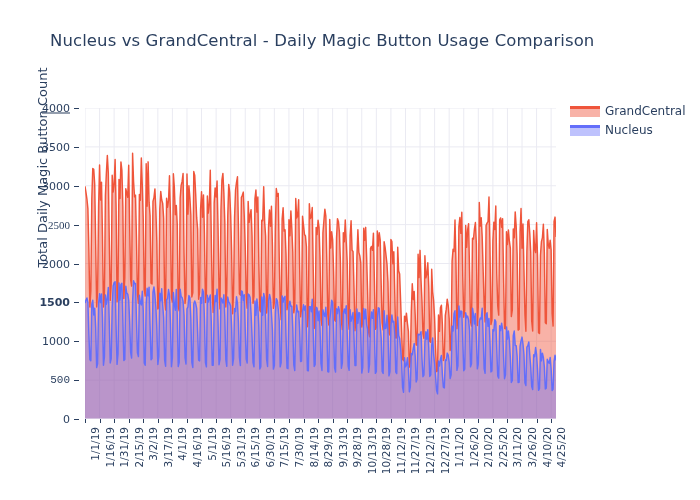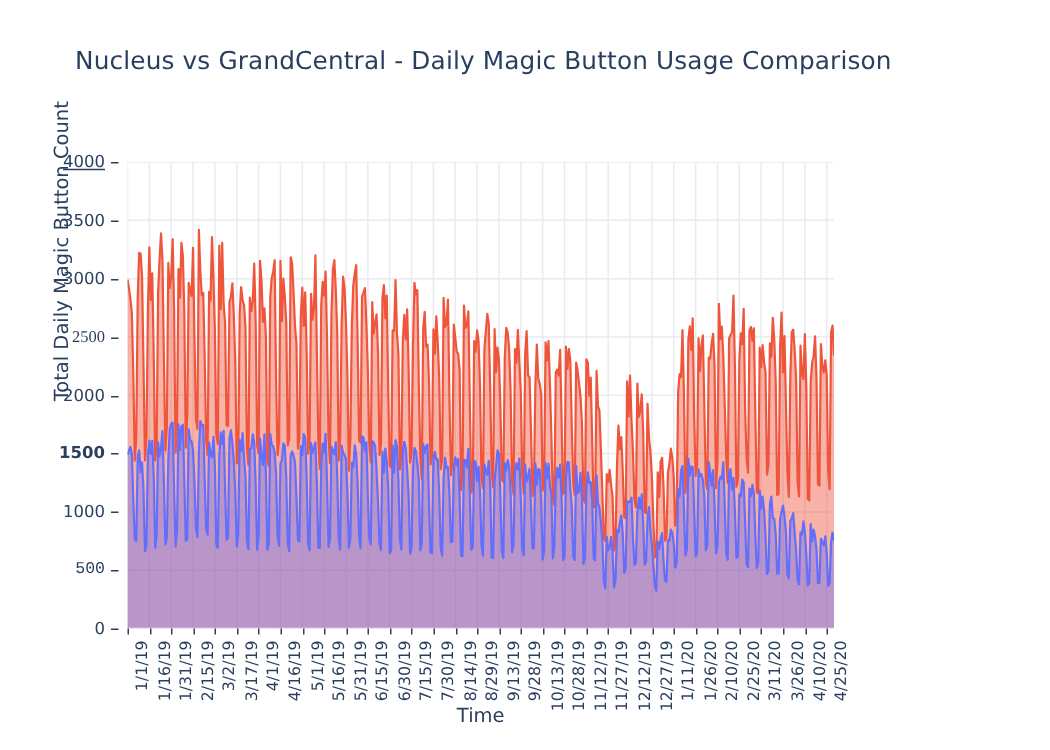--- a/index.html
+++ b/index.html
@@ -309,18 +309,31 @@
       <div class="x-tick-mark" style="left: 422.44px;"></div>
       <div class="x-tick" style="left: 426.44px;">3/11/20</div>
       <div class="x-tick-mark" style="left: 437.01px;"></div>
       <div class="x-tick" style="left: 441.01px;">3/26/20</div>
       <div class="x-tick-mark" style="left: 451.58px;"></div>
       <div class="x-tick" style="left: 455.58px;">4/10/20</div>
       <div class="x-tick-mark" style="left: 466.14px;"></div>
       <div class="x-tick" style="left: 470.14px;">4/25/20</div>
     </div>
 
-  <div id="x-axis-title">Time</div>
 
   <div id="legend">
+      <div class="legend-entry">
+        <span class="legend-swatch">
+          <span class="sw-fill" style="background: rgba(239, 85, 59, 0.45);"></span>
+          <span class="sw-line" style="background: rgb(239, 85, 59);"></span>
+        </span>
+        <span class="legend-label">GrandCentral</span>
+      </div>
+      <div class="legend-entry">
+        <span class="legend-swatch">
+          <span class="sw-fill" style="background: rgba(99, 110, 250, 0.42);"></span>
+          <span class="sw-line" style="background: rgb(99, 110, 250);"></span>
+        </span>
+        <span class="legend-label">Nucleus</span>
+      </div>
     </div>
 
 </div>
 
 </body></html>

